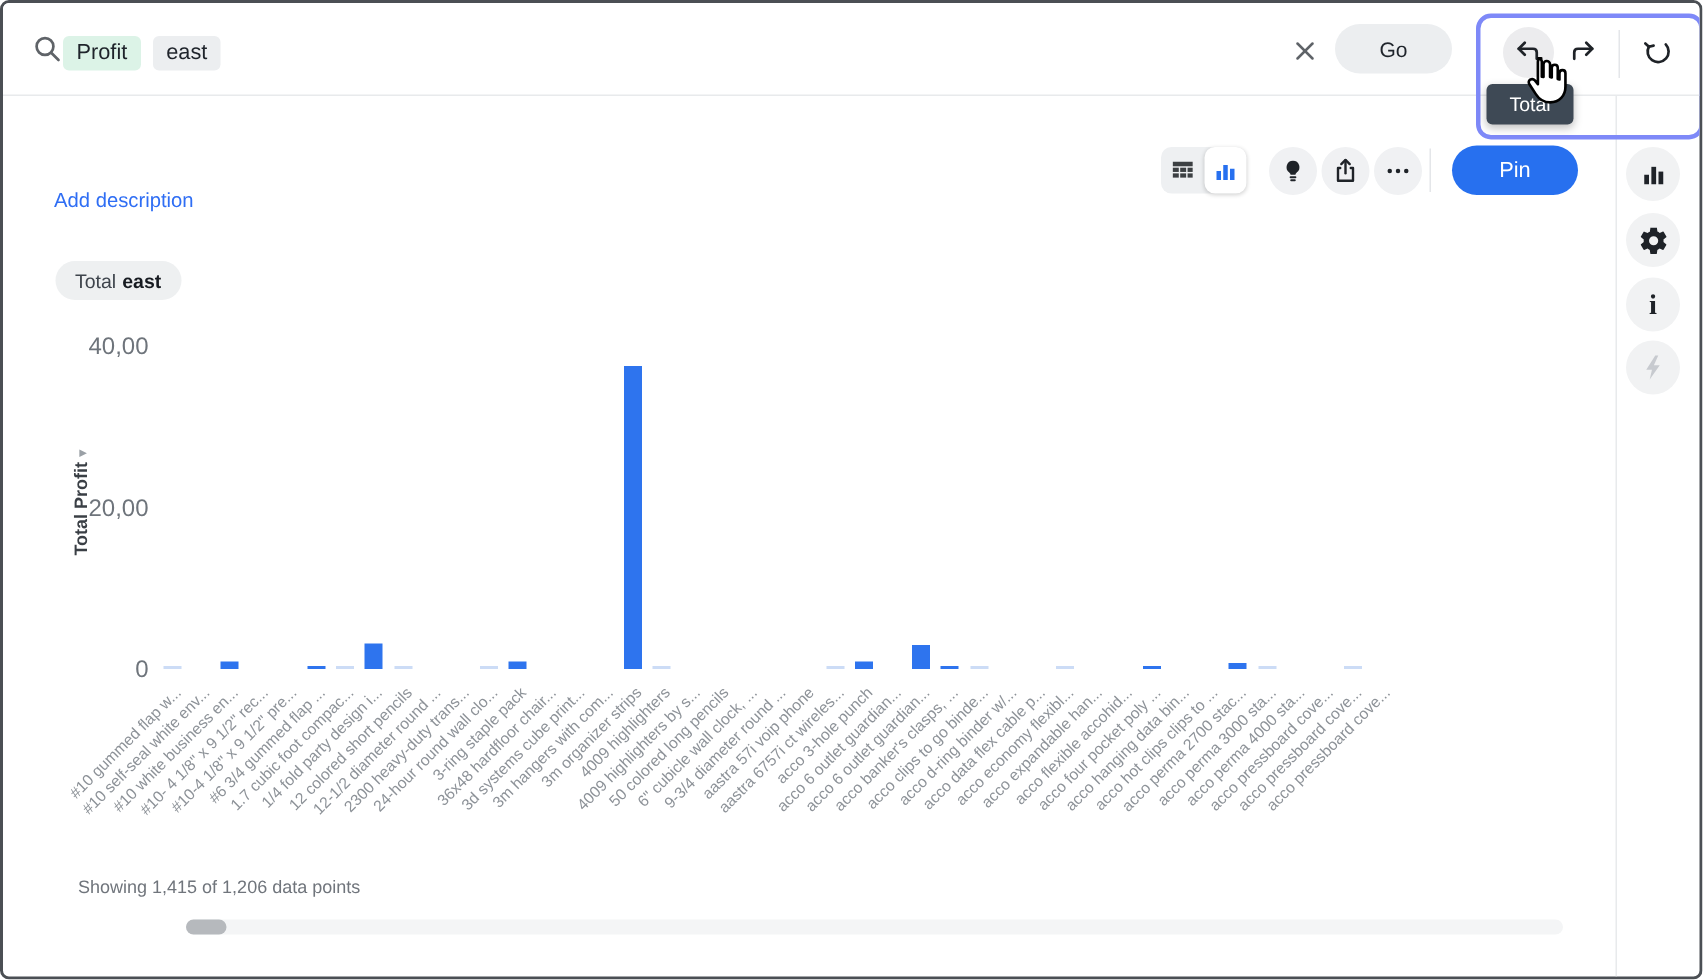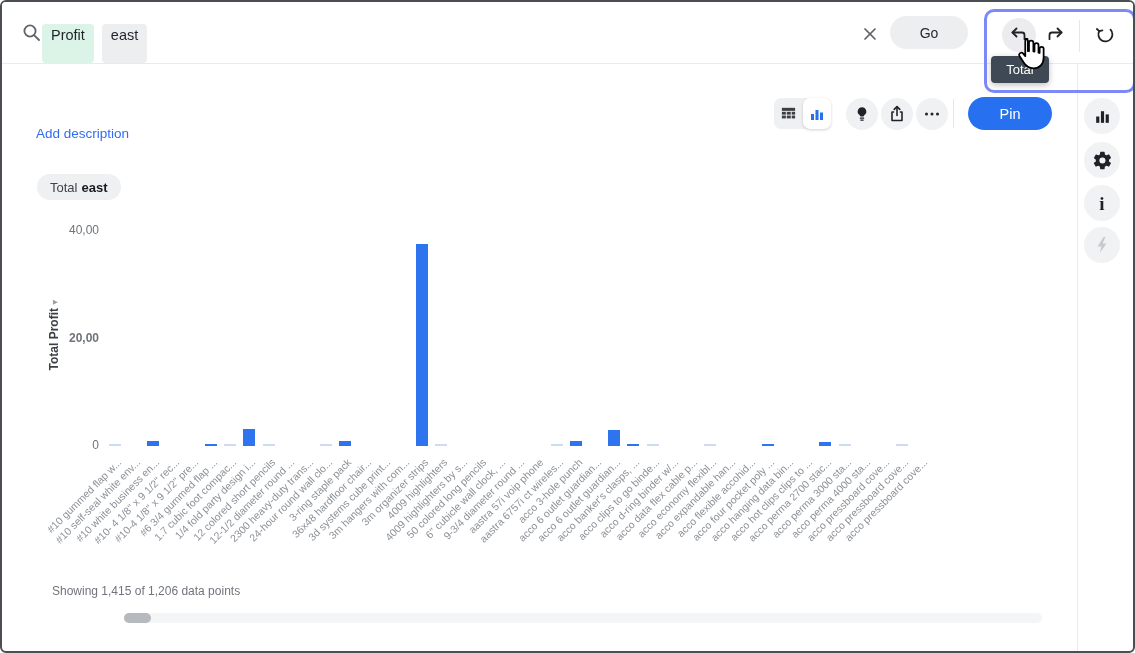--- a/index.html
+++ b/index.html
@@ -1,21 +1,21 @@
 <!DOCTYPE html>
 <html><head>
 <meta charset="utf-8">
 <style>
   html,body{margin:0;padding:0;background:#fff;font-family:"Liberation Sans",sans-serif;}
   .frame{position:relative;width:1131px;height:649px;border:2px solid #4b4f54;border-radius:6px;overflow:hidden;background:#fff;}
   
   .header{position:absolute;left:0;top:0;width:100%;height:61px;background:#fff;border-bottom:1px solid #e8eaec;}
   .search-icon{position:absolute;left:20px;top:21px;width:20px;height:20px;}
   .tokens{position:absolute;left:40px;top:22px;display:flex;gap:8px;}
-  .token{height:39px;line-height:23px;padding:0 9px;border-radius:4px;font-size:14.5px;color:#1f242b;white-space:nowrap;}
+  .token{height:23px;line-height:23px;padding:0 9px;border-radius:4px;font-size:14.5px;color:#1f242b;white-space:nowrap;}
   .token.measure{background:#dcf3e7;}
   .token.value{background:#eceef0;}
   .token.attribute{background:#dfe4fa;}
   .clear-btn{position:absolute;left:858px;top:22px;width:20px;height:20px;cursor:pointer;}
   .go-btn{position:absolute;left:888px;top:14px;width:78px;height:33px;border-radius:17px;background:#eceef0;border:none;
           font-size:14px;font-weight:500;color:#1f242b;font-family:"Liberation Sans",sans-serif;}
   
   .history-box{position:absolute;left:982px;top:7px;width:146px;height:78px;border:3px solid #7e89f8;border-radius:10px;z-index:30;}
   .icon-btn{position:absolute;width:34px;height:34px;border-radius:50%;display:flex;align-items:center;justify-content:center;background:transparent;border:none;padding:0;}
   .icon-btn.hovered{background:#ececee;}
@@ -35,21 +35,21 @@
   .view-seg.selected{background:#fff;box-shadow:0 1px 3px rgba(0,0,0,.18);}
   .round-btn{position:absolute;width:32px;height:32px;border-radius:50%;background:#f0f1f3;border:none;display:flex;align-items:center;justify-content:center;padding:0;}
   .tb-divider{position:absolute;left:951px;top:97px;width:1px;height:29px;background:#e4e6e9;}
   .pin-btn{position:absolute;left:966px;top:95px;width:84px;height:33px;border-radius:17px;background:#2770ef;border:none;
            color:#fff;font-size:14.5px;font-weight:500;font-family:"Liberation Sans",sans-serif;}
   
   .side-divider{position:absolute;left:1075px;top:62px;width:1px;bottom:0;background:#e8eaec;}
   .side-btn{position:absolute;left:1082px;width:36px;height:36px;border-radius:50%;background:#f1f2f3;border:none;display:flex;align-items:center;justify-content:center;padding:0;}
   .info-glyph{font-family:"Liberation Serif",serif;font-weight:700;font-size:19px;color:#1f2328;line-height:1;}
   
-  .ytick{position:absolute;width:62px;text-align:right;font-size:12px;color:#6e747b;}
+  .ytick{position:absolute;width:62px;text-align:right;font-size:16px;color:#6e747b;}
   .y-title{position:absolute;left:-13px;top:326px;width:130px;text-align:center;transform:rotate(-90deg);
            font-size:12px;font-weight:700;color:#3a3f45;white-space:nowrap;}
   .y-title .caret{color:#9aa0a6;font-size:10px;font-weight:400;}
   .bar{position:absolute;width:12px;background:#2e74ee;}
   .bar.muted{background:#ccdcf6;}
   .xlabel{position:absolute;top:454px;width:150px;text-align:right;font-size:10.5px;color:#8d9298;white-space:nowrap;
           transform:rotate(-45deg);transform-origin:100% 0;}
   
   .showing{position:absolute;left:50px;top:582px;font-size:12px;color:#70757c;}
   .xaxis-picker{position:absolute;left:470px;top:581px;width:220px;text-align:center;font-size:12.5px;font-weight:700;color:#14181d;cursor:pointer;}
@@ -190,21 +190,21 @@
     <svg width="20" height="20" viewBox="0 0 20 20">
       <path d="M11.5 2 L5.5 11.5 h3.8 L7.8 18 l6.7 -9.5 h-3.9 L13.5 2 z" fill="#c7cacf"></path>
     </svg>
   </button>
 
   <div class="y-title">
     <span>Total Profit</span> <span class="caret">▾</span>
   </div>
   <div id="yticks">
       <div class="ytick" style="left: 35px; top: 436px;">0</div>
-      <div class="ytick" style="left: 35px; top: 328.5px; font-weight: bold;">20,00</div>
+      <div class="ytick" style="left: 35px; top: 328.5px;">20,00</div>
       <div class="ytick" style="left: 35px; top: 221px;">40,00</div>
     </div>
   <div id="bars">
       <div class="bar muted" style="left: 107px; top: 442px; height: 2px;"></div>
       <div class="bar" style="left: 145.4px; top: 439px; height: 5px;"></div>
       <div class="bar" style="left: 203px; top: 442px; height: 2px;"></div>
       <div class="bar muted" style="left: 222.2px; top: 442px; height: 2px;"></div>
       <div class="bar" style="left: 241.4px; top: 427px; height: 17px;"></div>
       <div class="bar muted" style="left: 260.6px; top: 442px; height: 2px;"></div>
       <div class="bar muted" style="left: 318.2px; top: 442px; height: 2px;"></div>

